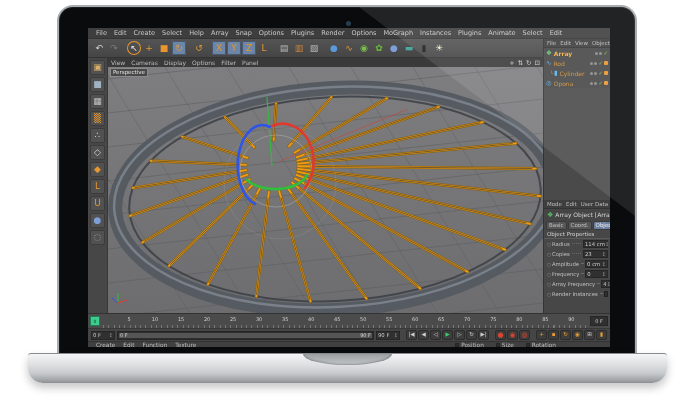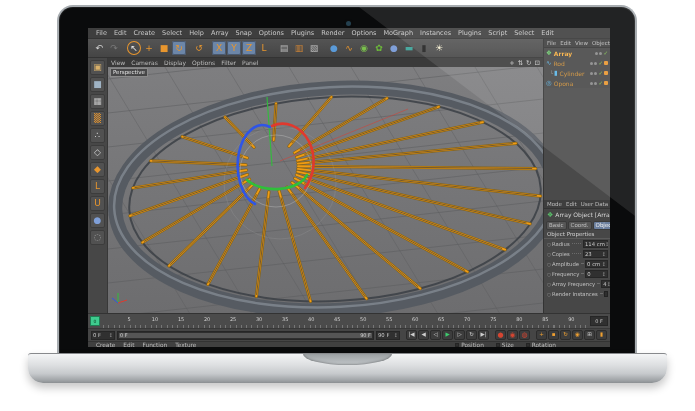--- a/index.html
+++ b/index.html
@@ -128,21 +128,21 @@
           <span class="mb-item">Help</span>
           <span class="mb-item">Array</span>
           <span class="mb-item">Snap</span>
           <span class="mb-item">Options</span>
           <span class="mb-item">Plugins</span>
           <span class="mb-item">Render</span>
           <span class="mb-item">Options</span>
           <span class="mb-item">MoGraph</span>
           <span class="mb-item">Instances</span>
           <span class="mb-item">Plugins</span>
-          <span class="mb-item">Script</span>
+          <span class="mb-item">Animate</span>
           <span class="mb-item">Select</span>
           <span class="mb-item">Edit</span>
         </div>
 
       <div class="content-row">
         <div class="left-col">
           <div class="toolbar" id="toolbar">
               <div class="tb-ico" style="color: rgb(210, 210, 210);">↶</div>
               <div class="tb-ico" style="color: rgb(122, 122, 122);">↷</div>
               <div class="tb-ico gap ring" style="color: rgb(233, 233, 233);">↖</div>

